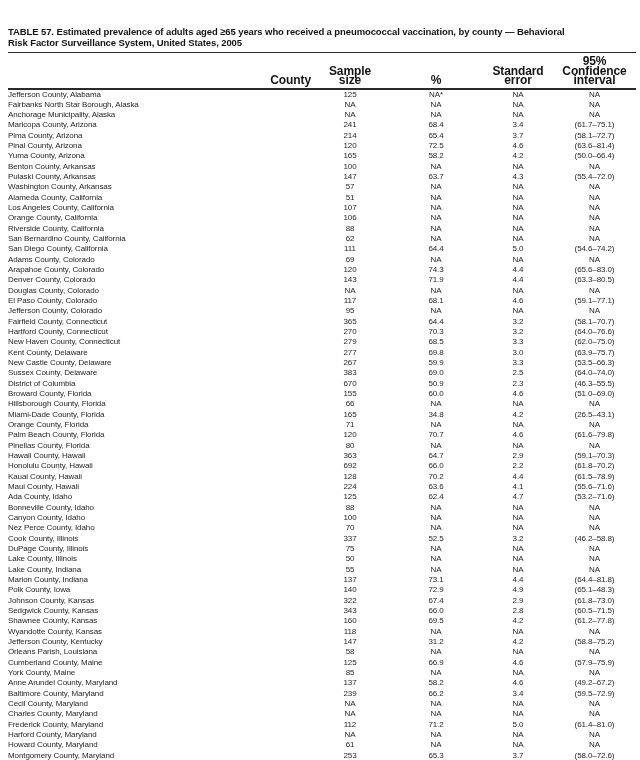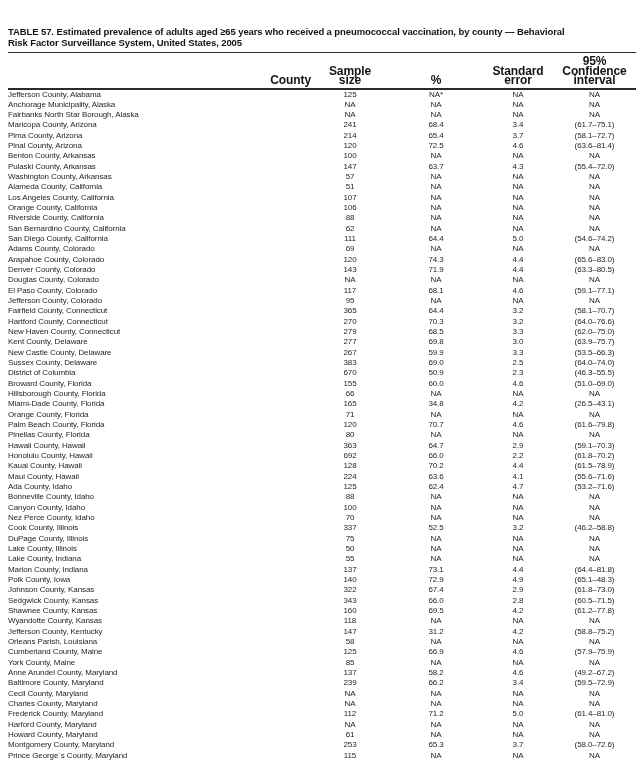--- a/index.html
+++ b/index.html
@@ -70,28 +70,28 @@
     </thead>
     <tbody id="table-body">
         <tr>
           <td>Jefferson County, Alabama</td>
           <td>125</td>
           <td>NA*</td>
           <td>NA</td>
           <td>NA</td>
         </tr>
         <tr>
+          <td>Fairbanks North Star Borough, Alaska</td>
+          <td>NA</td>
+          <td>NA</td>
+          <td>NA</td>
+          <td>NA</td>
+        </tr>
+        <tr>
           <td>Anchorage Municipality, Alaska</td>
-          <td>NA</td>
-          <td>NA</td>
-          <td>NA</td>
-          <td>NA</td>
-        </tr>
-        <tr>
-          <td>Fairbanks North Star Borough, Alaska</td>
           <td>NA</td>
           <td>NA</td>
           <td>NA</td>
           <td>NA</td>
         </tr>
         <tr>
           <td>Maricopa County, Arizona</td>
           <td>241</td>
           <td>68.4</td>
           <td>3.4</td>
@@ -105,20 +105,27 @@
           <td>(58.1–72.7)</td>
         </tr>
         <tr>
           <td>Pinal County, Arizona</td>
           <td>120</td>
           <td>72.5</td>
           <td>4.6</td>
           <td>(63.6–81.4)</td>
         </tr>
         <tr>
+          <td>Yuma County, Arizona</td>
+          <td>165</td>
+          <td>58.2</td>
+          <td>4.2</td>
+          <td>(50.0–66.4)</td>
+        </tr>
+        <tr>
           <td>Benton County, Arkansas</td>
           <td>100</td>
           <td>NA</td>
           <td>NA</td>
           <td>NA</td>
         </tr>
         <tr>
           <td>Pulaski County, Arkansas</td>
           <td>147</td>
           <td>63.7</td>

